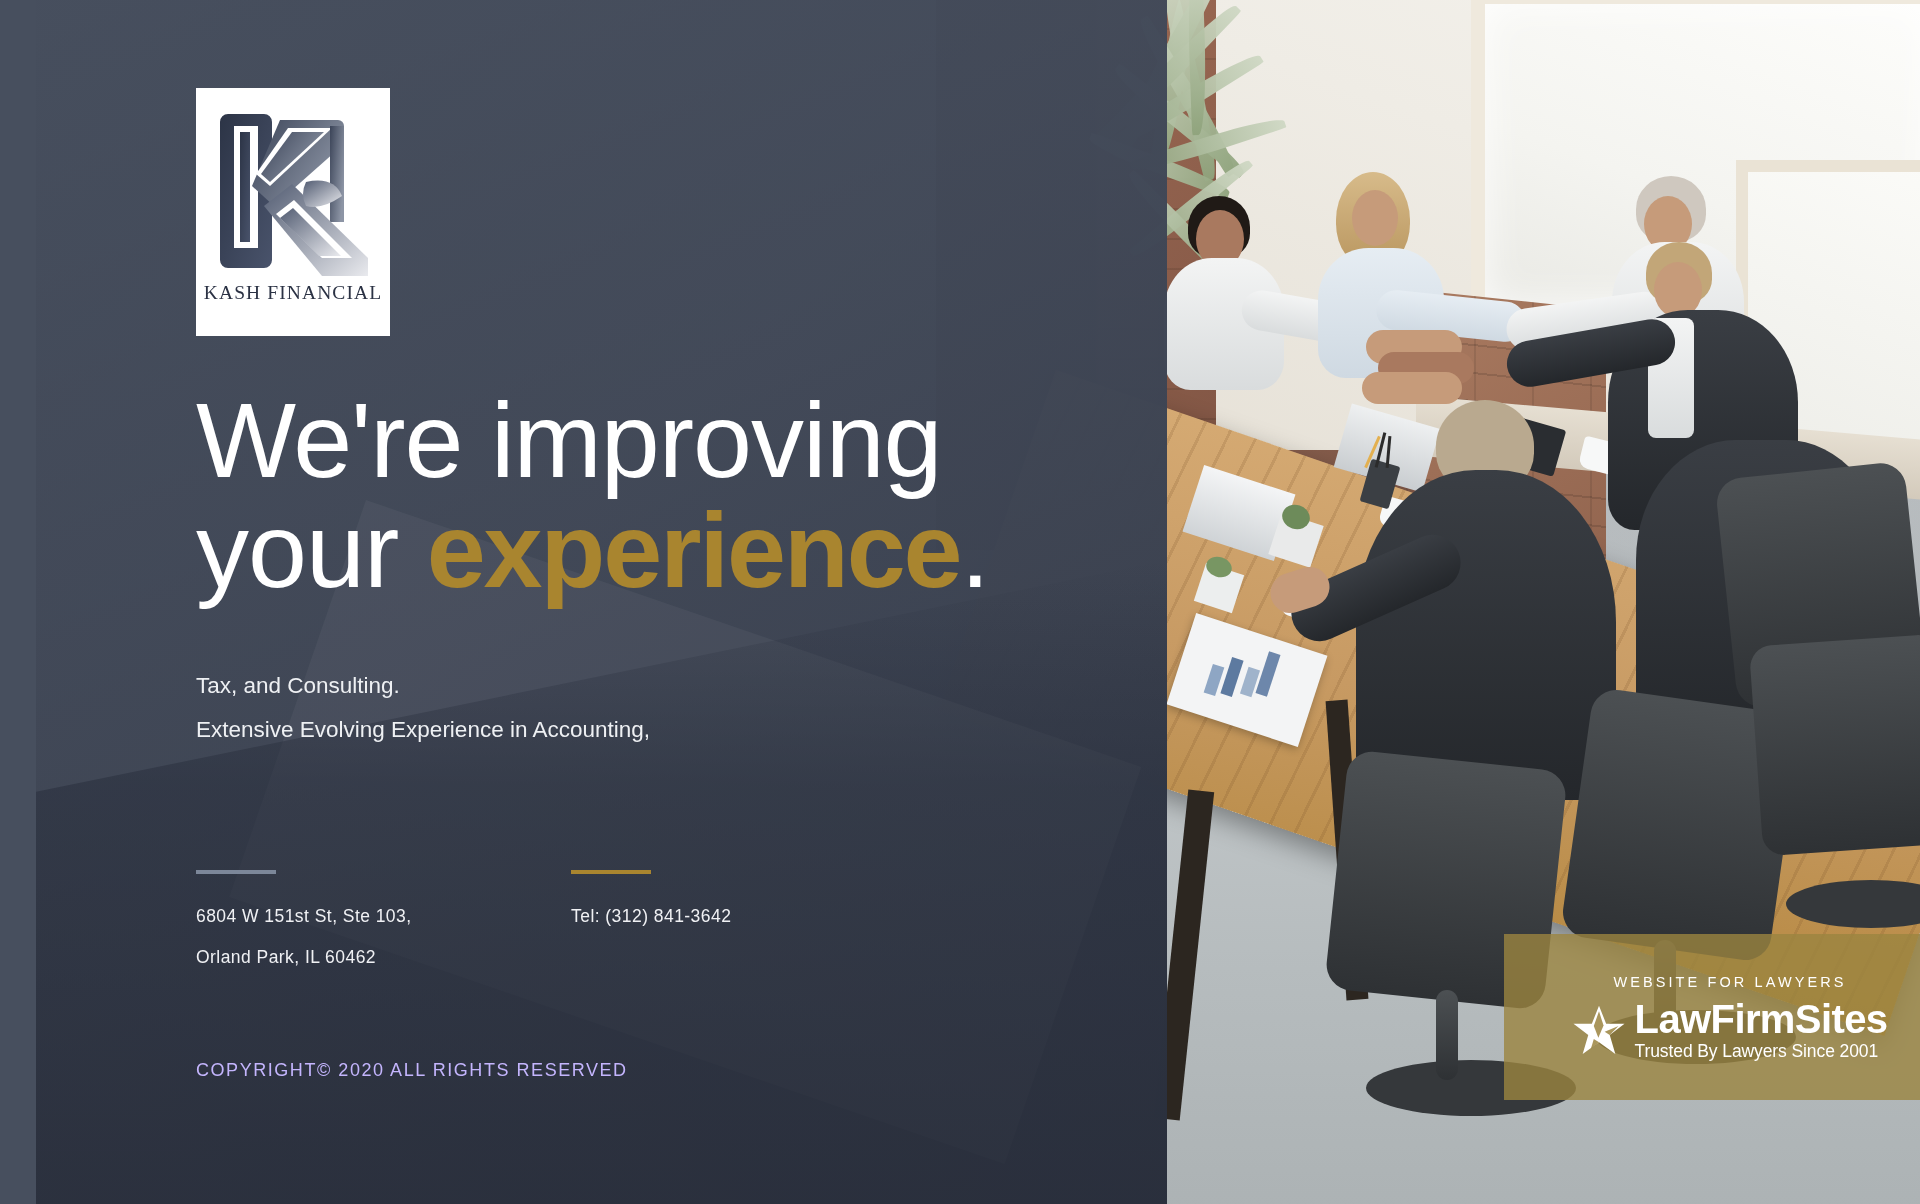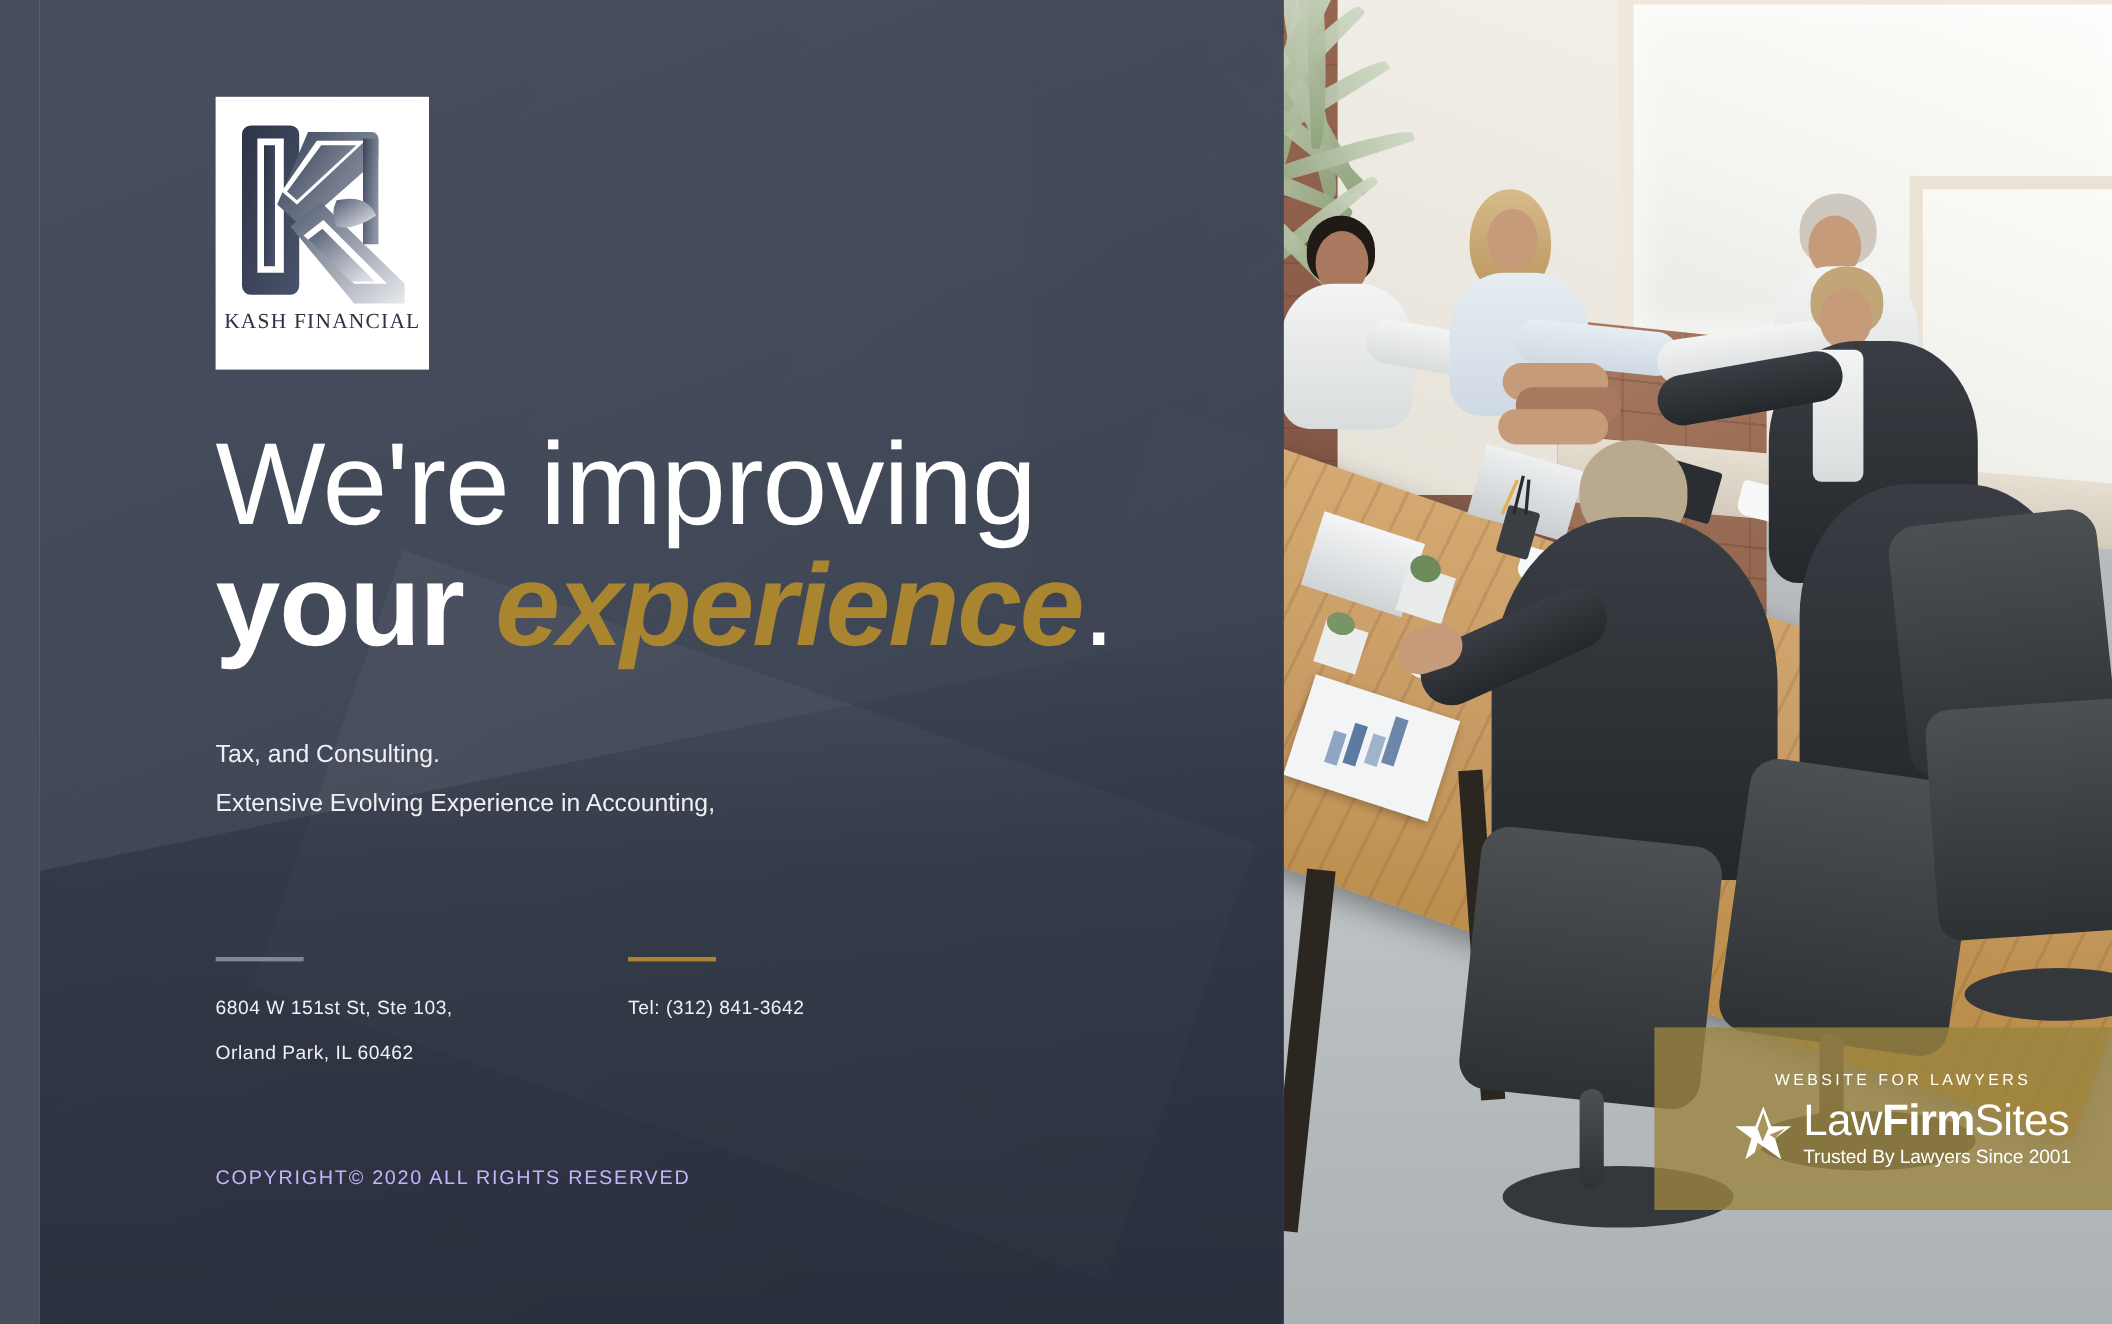--- a/index.html
+++ b/index.html
@@ -108,22 +108,22 @@
   }
   .logo-mark { width:150px; height:178px; }
   .logo-word {
     font-family:"Liberation Serif", serif; font-size:19.5px; letter-spacing:1.1px;
     color:#2b3244; font-weight:400; margin-top:2px;
   }
 
   .headline { position:absolute; left:160px; top:385px; width:900px; }
   .hl-line { font-size:106px; line-height:1.04; color:#ffffff; font-weight:300;
              letter-spacing:-1px; white-space:nowrap; }
-  .hl-line span.thin { font-weight:700;text-align:right; }
-  .hl-em { color:#A9852F; font-style:italic; font-weight:700; letter-spacing:-2px; }
+  .hl-line span.thin { font-weight:400;text-align:right; }
+  .hl-em { color:#A9852F; font-weight:700; letter-spacing:-2px; }
   .hl-dot { color:#ffffff; font-style:normal; font-weight:300; }
 
   .subhead { position:absolute; left:160px; top:664px; width:600px;
     font-size:22.5px; line-height:1.95; color:#eef0f3; font-weight:400; }
 
   .info { position:absolute; left:160px; top:870px; width:640px; }
   .rule { height:4px; width:80px; }
   .rule.blue { background:#7C8799; }
   .rule.gold { background:#A9852F; }
   .info-col { position:absolute; top:0; }
@@ -139,21 +139,21 @@
     position:absolute; left:1468px; top:934px; width:452px; height:166px;
     background:rgba(155,132,64,.80);
     display:flex; flex-direction:column; align-items:center; justify-content:center;
   }
   .lfs-kicker { font-size:14.5px; letter-spacing:3.1px; color:#ffffff; font-weight:400; margin-bottom:9px; }
   .lfs-row { display:flex; align-items:center; gap:10px; }
   .lfs-star { width:52px; height:52px; }
   .lfs-txt { display:flex; flex-direction:column; line-height:1; }
   .lfs-name { font-size:40px; color:#fff; letter-spacing:-0.6px; }
   .lfs-name b { font-weight:700; }
-  .lfs-name i { font-style:normal; font-weight:400;text-align:center; }
+  .lfs-name i { font-style:normal; font-weight:700;text-align:center; }
   .lfs-tag { font-size:17.5px; color:#fff; margin-top:4px; letter-spacing:-0.1px; }
 </style>
 </head>
 <body>
 
 <div class="stage">
 
   <div class="photo">
 
     <div class="ph wall-dark"></div>

